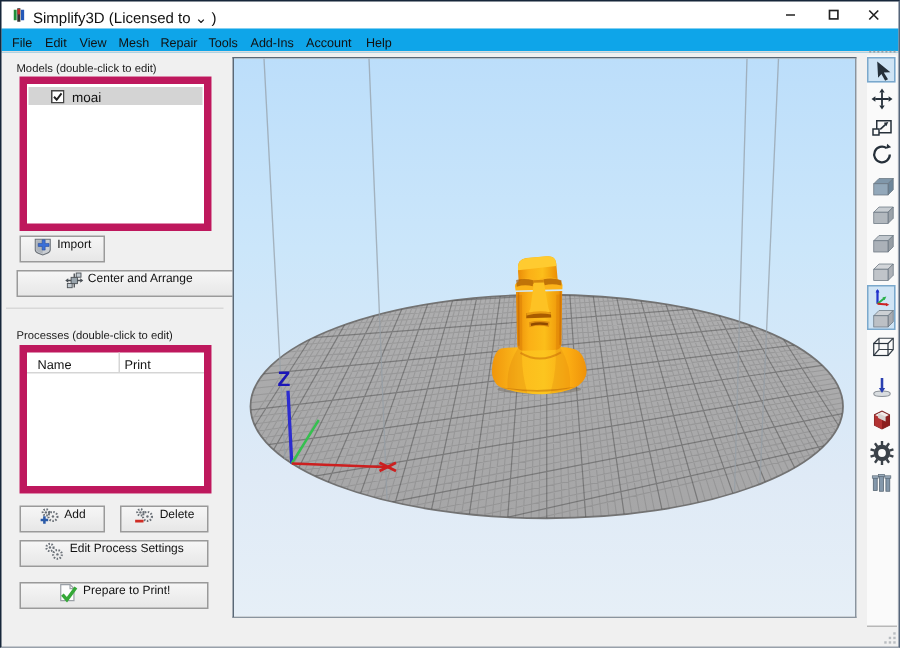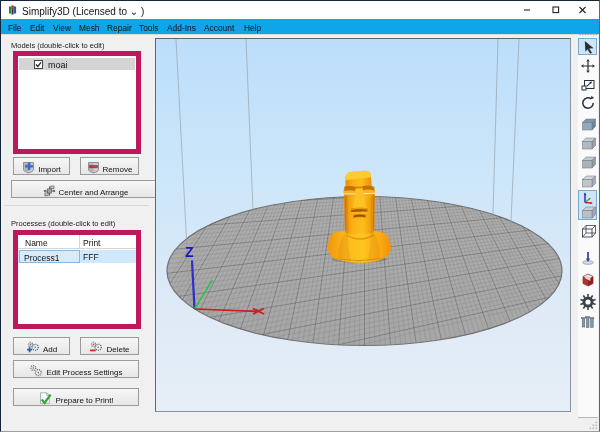--- a/index.html
+++ b/index.html
@@ -5,21 +5,21 @@
 #win{position:relative;width:600px;height:432px;background:#f0f0f0}
 #winbd{position:absolute;left:0;top:0;width:600px;height:432px;border:1px solid #16263a;border-right-color:#55657a;border-bottom-color:#98a0aa;z-index:50;pointer-events:none}
 #title{position:absolute;left:1px;top:1px;right:1px;height:18px;background:#fff}
 #title .t{position:absolute;left:21px;top:5px;font-size:10px;color:#111}
 #ticon{position:absolute;left:8px;top:4px;width:8px;height:10px}
 .wbtn{position:absolute;top:0;width:28px;height:18px}
 #menu{position:absolute;left:1px;top:19px;right:1px;height:16px;background:#0ea5e9;border-bottom:1px solid #dcdcdc;font-size:8.4px;color:#111}
 #menu span{position:absolute;top:3.5px}
 .lbl{position:absolute;font-size:7.5px;color:#1a1a1a}
 .box{position:absolute;background:#fff;border:5px solid #be185d}
-.btn{position:absolute;background:linear-gradient(#f6f6f6,#e7e7e7);border:1px solid #9a9a9a;font-size:8px;color:#111;display:flex;align-items:flex-end;justify-content:center;gap:3px}
+.btn{position:absolute;background:linear-gradient(#f6f6f6,#e7e7e7);border:1px solid #9a9a9a;font-size:8px;color:#111;display:flex;align-items:flex-start;justify-content:center;gap:3px}
 #vp{position:absolute;left:155px;top:38px;width:416px;height:374px;border:1px solid #5a6876;border-right-color:#8a949e;border-bottom-color:#8a949e;background:#fff}
 #tools{position:absolute;left:578px;top:37px;width:20px;height:381px;background:#fafafa;border-bottom:1px solid #b8b8b8}
 .ti{position:absolute;left:2px;width:16px;height:16px}
 </style></head><body>
 <div id="win">
 <div id="winbd"></div>
 <div id="title">
  <svg id="ticon" viewBox="0 0 8 10">
         <rect x="0" y="1.5" width="2.1" height="7" fill="#1f8f3a"></rect>
         <rect x="2.5" y="0.5" width="2.1" height="9" fill="#333"></rect>
@@ -59,28 +59,20 @@
   </div>
 </div>
 <div class="btn" style="left:13px;top:157px;width:57px;height:18px">
       <svg width="13" height="13" viewBox="0 0 13 13">
         <path d="M1.5 1.5 L11.5 1.5 L11.5 8.5 Q11.5 10 9.5 10.8 L6.5 12 L3.5 10.8 Q1.5 10 1.5 8.5 Z" fill="#c9cdd2" stroke="#6a7077" stroke-width="0.7"></path>
         <path d="M2.2 2.2 L6.5 2.2 L6.5 11.2 L3.8 10.2 Q2.2 9.5 2.2 8.2 Z" fill="#aeb4bb"></path>
         <path d="M3.5 4.3h2.6v-2.4h2v2.4h2.6v2H8.1v2.4h-2V6.3H3.5z" fill="#3a6fd8" stroke="#274b9a" stroke-width="0.4"></path>
       </svg>
       <span>Import</span>
     </div>
-<div class="btn" style="left:80px;top:157px;width:59px;height:18px">
-      <svg width="13" height="13" viewBox="0 0 13 13">
-        <path d="M1.5 1.5 L11.5 1.5 L11.5 8.5 Q11.5 10 9.5 10.8 L6.5 12 L3.5 10.8 Q1.5 10 1.5 8.5 Z" fill="#c9cdd2" stroke="#6a7077" stroke-width="0.7"></path>
-        <path d="M2.2 2.2 L6.5 2.2 L6.5 11.2 L3.8 10.2 Q2.2 9.5 2.2 8.2 Z" fill="#aeb4bb"></path>
-        <rect x="2.4" y="4.3" width="8.2" height="2.6" fill="#cf3a30" stroke="#8c2420" stroke-width="0.4"></rect>
-      </svg>
-      <span>Remove</span>
-    </div>
 <div class="btn" style="left:11px;top:180px;width:149px;height:18px">
       <svg width="13" height="12" viewBox="0 0 13 12">
         <g stroke="#4a4f54" stroke-width="0.9" fill="none">
           <path d="M1.8 6h9.4M6.5 1.3v9.4"></path>
         </g>
         <g fill="#4a4f54">
           <path d="M0.5 6l2-1.5v3zM12.5 6l-2-1.5v3z"></path>
         </g>
         <rect x="4.4" y="3.9" width="4.2" height="4.2" fill="#9aa5ad" stroke="#4a4f54" stroke-width="0.6"></rect>
         <rect x="7.8" y="1" width="3.2" height="2.8" fill="#c4ccd2" stroke="#4a4f54" stroke-width="0.6"></rect>
@@ -88,24 +80,20 @@
       </svg>
       <span>Center and Arrange</span>
     </div>
 <div style="position:absolute;left:4px;top:205px;width:145px;border-top:1px solid #d8d8d8"></div>
 <div class="lbl" style="left:11px;top:219px">Processes (double-click to edit)</div>
 <div class="box" style="left:13px;top:230px;width:128px;height:99px">
   <div style="position:absolute;left:0;top:0;right:0;height:14px;border-bottom:1px solid #d5d5d5">
     <span style="position:absolute;left:7px;top:2.5px;font-size:8.5px;color:#111">Name</span>
     <span style="position:absolute;left:65px;top:2.5px;font-size:8.5px;color:#111">Print</span>
     <div style="position:absolute;left:61px;top:0;bottom:0;border-left:1px solid #d5d5d5"></div>
-  </div>
-  <div style="position:absolute;left:0;top:15px;right:0;height:13px;background:#cfe8fb">
-    <div style="position:absolute;left:1px;top:0;width:61px;height:13px;background:#d6ebfc;border:1px solid #8ab6dc;font-size:8.5px;color:#111;padding:1.5px 0 0 4px">Process1</div>
-    <span style="position:absolute;left:65px;top:2px;font-size:8.5px;color:#111">FFF</span>
   </div>
 </div>
 <div class="btn" style="left:13px;top:337px;width:57px;height:18px">
       <svg width="14" height="13" viewBox="0 0 14 13">
         <circle cx="4.6" cy="3.6" r="2.1" fill="none" stroke="#6a7077" stroke-width="1.4" stroke-dasharray="1 1"></circle>
         <circle cx="4.6" cy="3.6" r="0.8" fill="#6a7077"></circle>
         <circle cx="9.3" cy="6.3" r="3.0" fill="none" stroke="#6a7077" stroke-width="1.4" stroke-dasharray="1 1"></circle>
         <circle cx="9.3" cy="6.3" r="0.8" fill="#6a7077"></circle>
         <path d="M3.6 6.2v5M1.1 8.7h5" stroke="#2a5aa8" stroke-width="1.7"></path>
       </svg>

